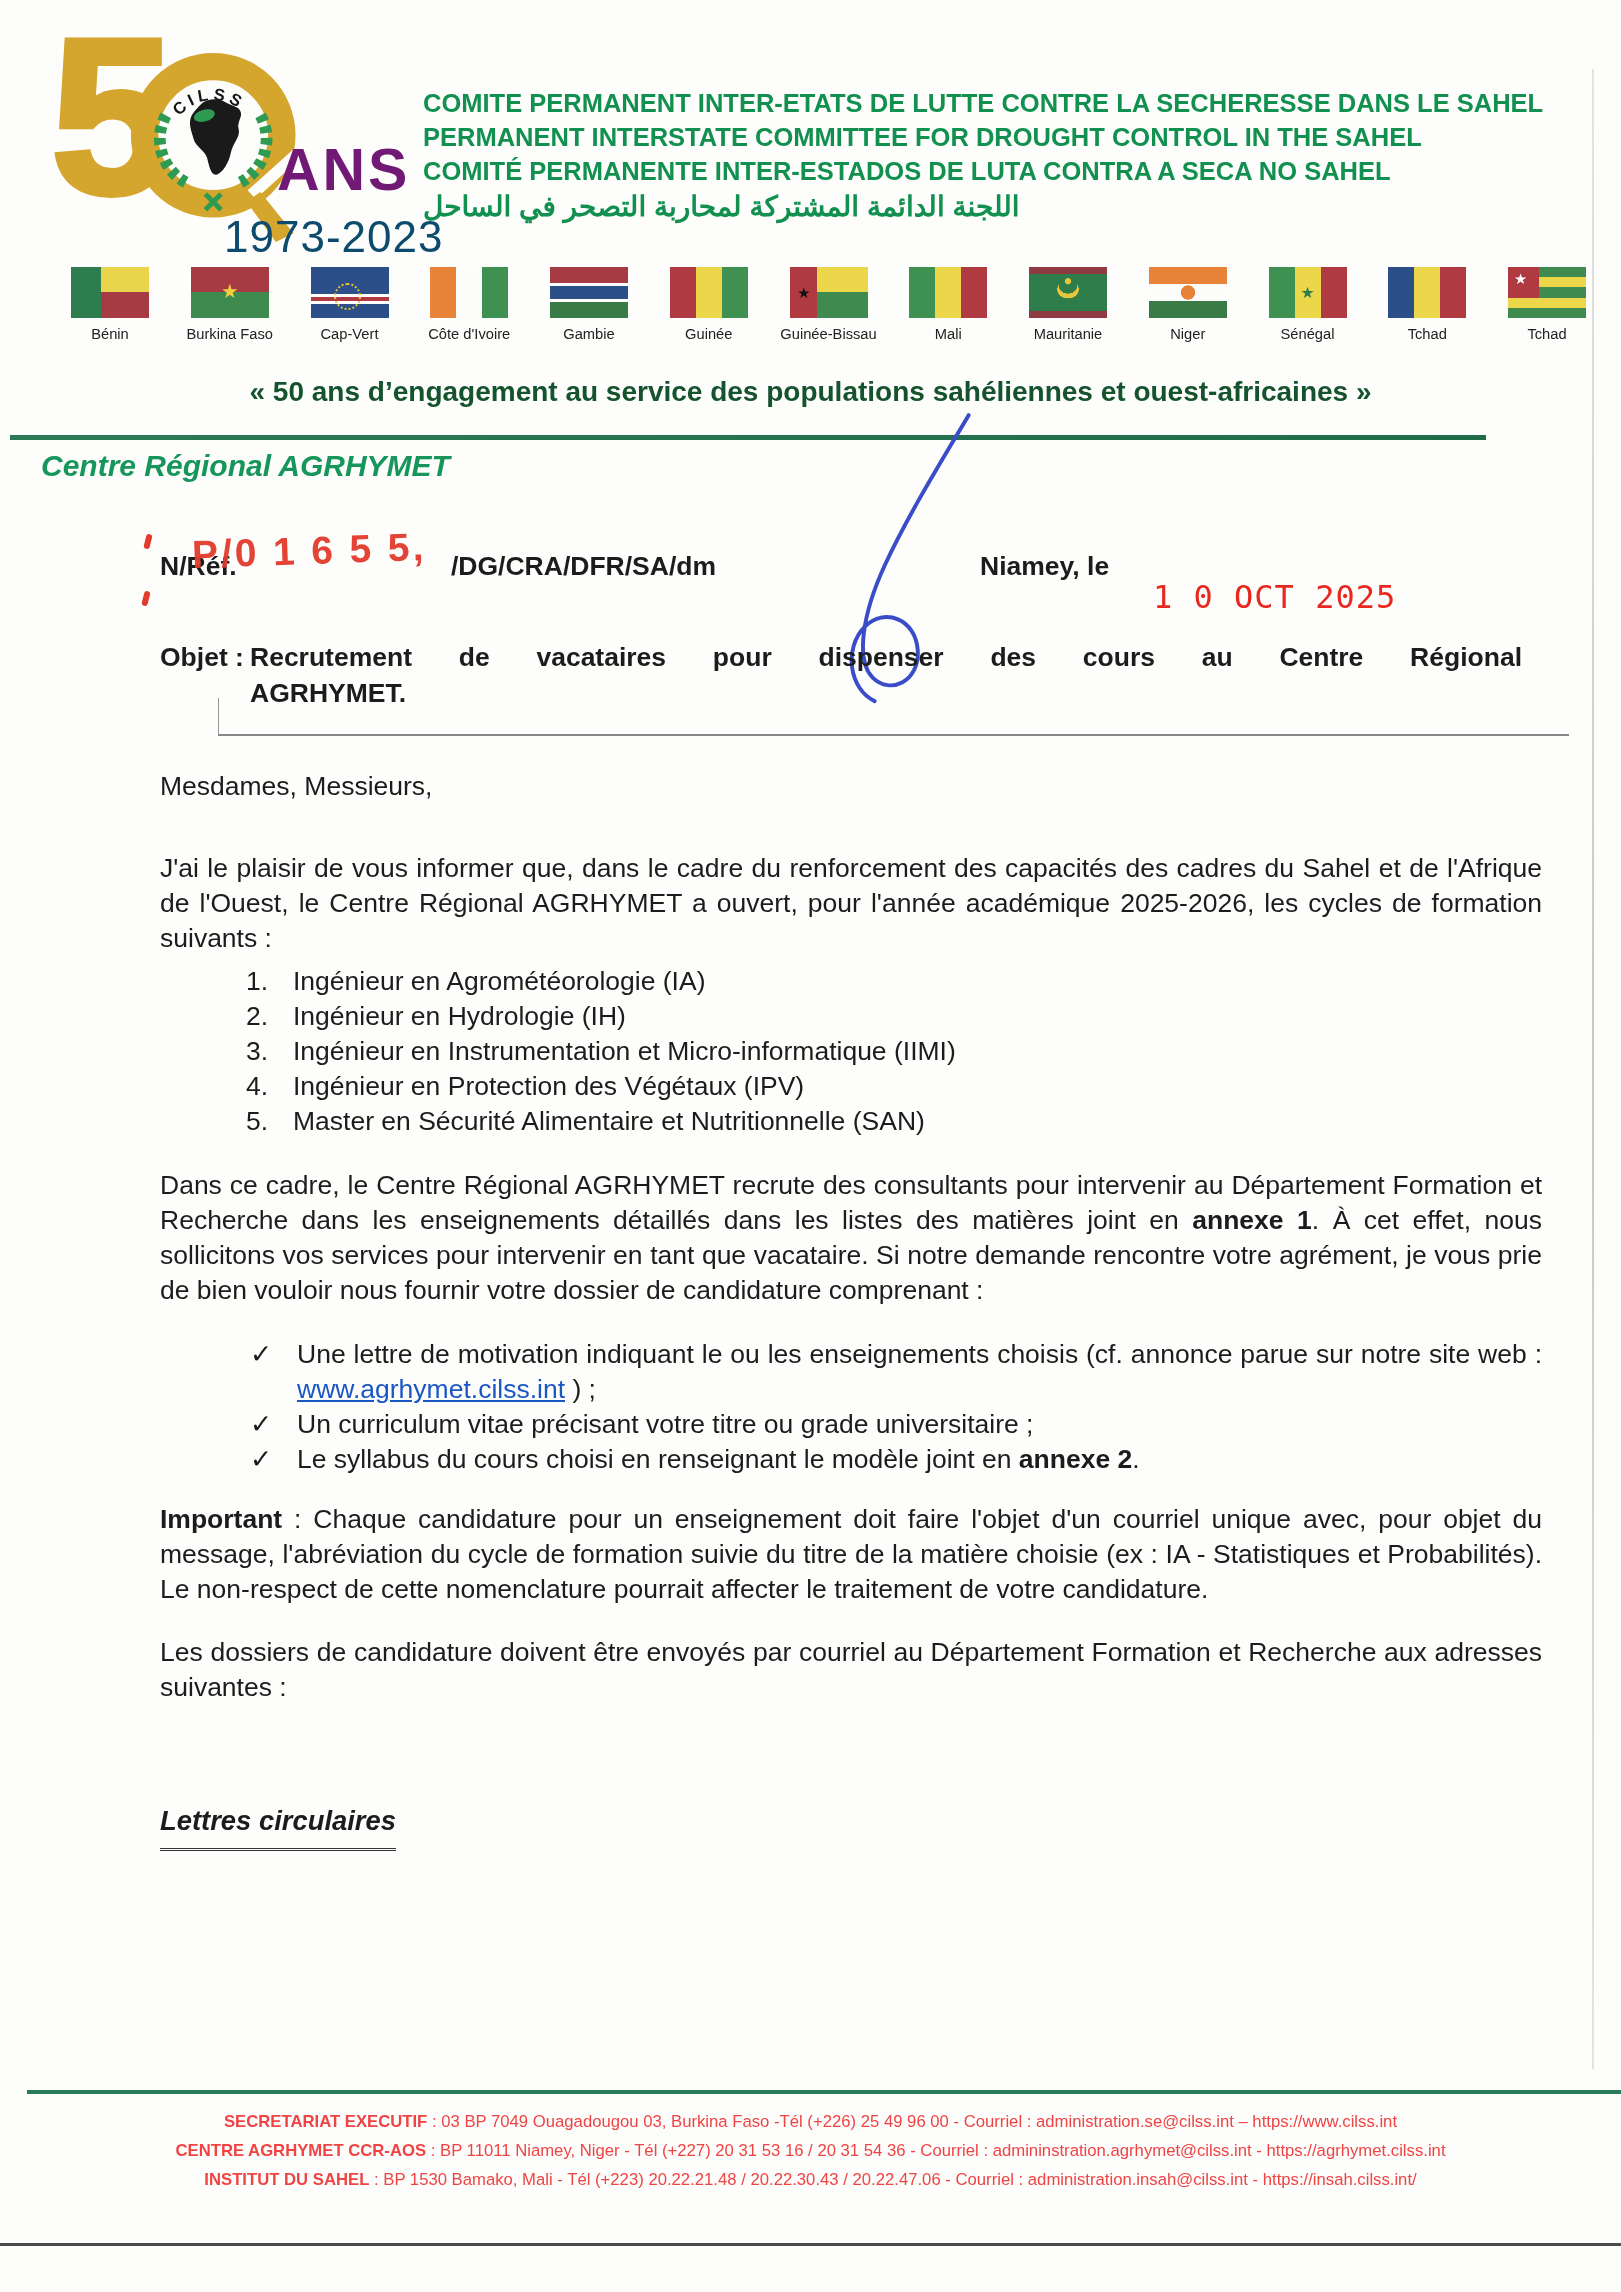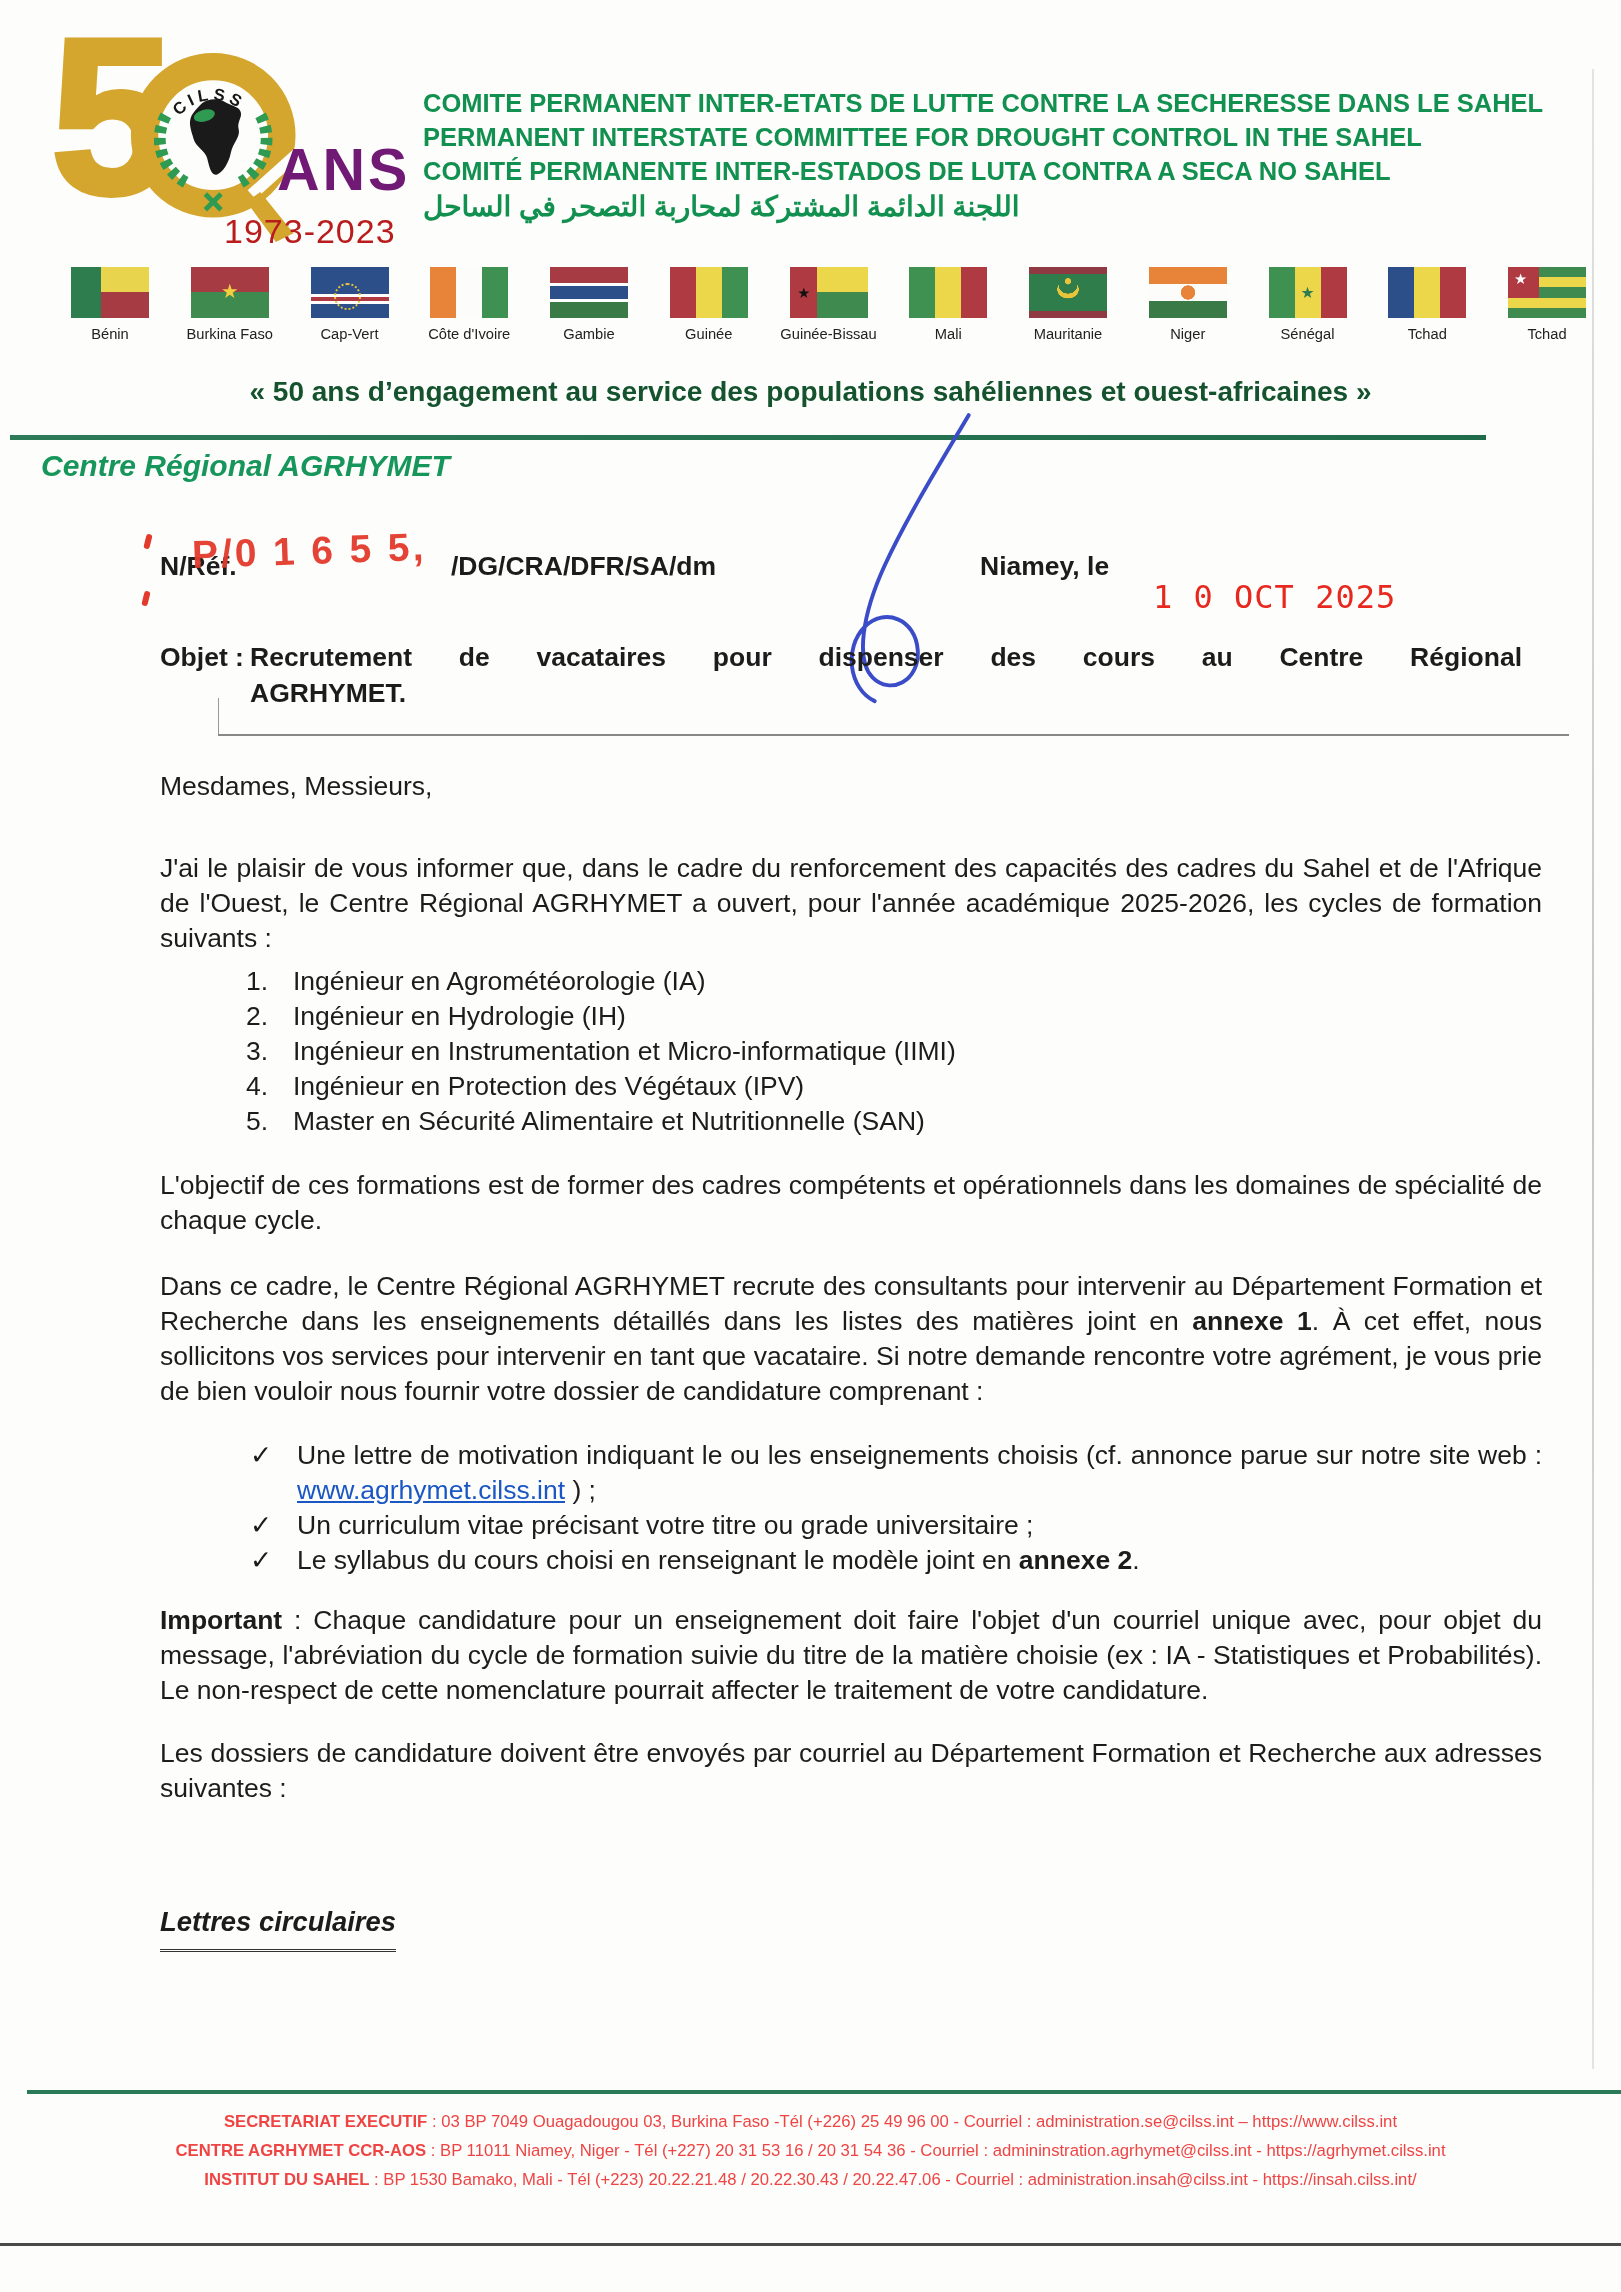--- a/index.html
+++ b/index.html
@@ -5,21 +5,21 @@
   html,body{margin:0;padding:0;background:#e9e9e9;}
   .page{position:relative;width:1621px;height:2293px;background:#fdfdfb;margin:0 auto;
         font-family:"Liberation Sans",sans-serif;color:#1c1c1c;overflow:hidden;}
 
   
   .logo{position:absolute;left:51px;top:35px;width:402px;height:235px;}
   .logo-5{position:absolute;left:0;top:-29px;font-size:221px;line-height:1;font-weight:700;
           color:#d5a62e;-webkit-text-stroke:5.9px #d5a62e;}
   .logo-svg{position:absolute;left:74px;top:11.8px;}
   .logo-ans{position:absolute;left:226px;top:101px;font-size:59px;font-weight:700;color:#701a75;letter-spacing:2.9px;}
-  .logo-years{position:absolute;left:173px;top:177px;font-size:34px;color:#b91c1c;letter-spacing:1px;}
+  .logo-years{position:absolute;left:173px;top:177px;font-size:44px;color:#0c4a6e;letter-spacing:1px;}
 
   .org-lines{position:absolute;left:423px;top:86px;}
   .org-line{font-weight:700;color:#12904f;font-size:25.5px;line-height:34px;white-space:nowrap;}
   .org-line.arabic{font-size:28px;line-height:37px;direction:rtl;text-align:left;}
 
   
   .flags{position:absolute;left:55px;top:267px;width:1547px;display:flex;justify-content:space-between;}
   .flag-item{display:flex;flex-direction:column;align-items:center;width:110px;text-align:center;}
   .flag{width:78px;height:51px;position:relative;flex:none;}
   .flag-label{margin-top:7.8px;font-size:14.7px;color:#222;white-space:nowrap;}
@@ -223,21 +223,20 @@
     <p class="para-intro">J'ai le plaisir de vous informer que, dans le cadre du renforcement des capacités des cadres du Sahel et de l'Afrique de l'Ouest, le Centre Régional AGRHYMET a ouvert, pour l'année académique 2025-2026, les cycles de formation suivants :</p>
 
     <ol class="cycles">
       <li><span class="num">1.</span><span>Ingénieur en Agrométéorologie (IA)</span></li>
       <li><span class="num">2.</span><span>Ingénieur en Hydrologie (IH)</span></li>
       <li><span class="num">3.</span><span>Ingénieur en Instrumentation et Micro-informatique (IIMI)</span></li>
       <li><span class="num">4.</span><span>Ingénieur en Protection des Végétaux (IPV)</span></li>
       <li><span class="num">5.</span><span>Master en Sécurité Alimentaire et Nutritionnelle (SAN)</span></li>
     </ol>
 
-    <p class="para-objectif">L'objectif de ces formations est de former des cadres compétents et opérationnels dans les domaines de spécialité de chaque cycle.</p>
 
     <p class="para-cadre"><span>Dans ce cadre, le Centre Régional AGRHYMET recrute des consultants pour intervenir au Département Formation et Recherche dans les enseignements détaillés dans les listes des matières joint en </span><span class="b">annexe 1</span><span>. À cet effet, nous sollicitons vos services pour intervenir en tant que vacataire. Si notre demande rencontre votre agrément, je vous prie de bien vouloir nous fournir votre dossier de candidature comprenant :</span></p>
 
     <ul class="checklist">
       <li>
         <span class="tick">✓</span><span>Une lettre de motivation indiquant le ou les enseignements choisis (cf. annonce parue sur notre site web : </span><a href="#" class="link">www.agrhymet.cilss.int</a><span> ) ;</span>
       </li>
       <li>
         <span class="tick">✓</span><span>Un curriculum vitae précisant votre titre ou grade universitaire ;</span>
       </li>

